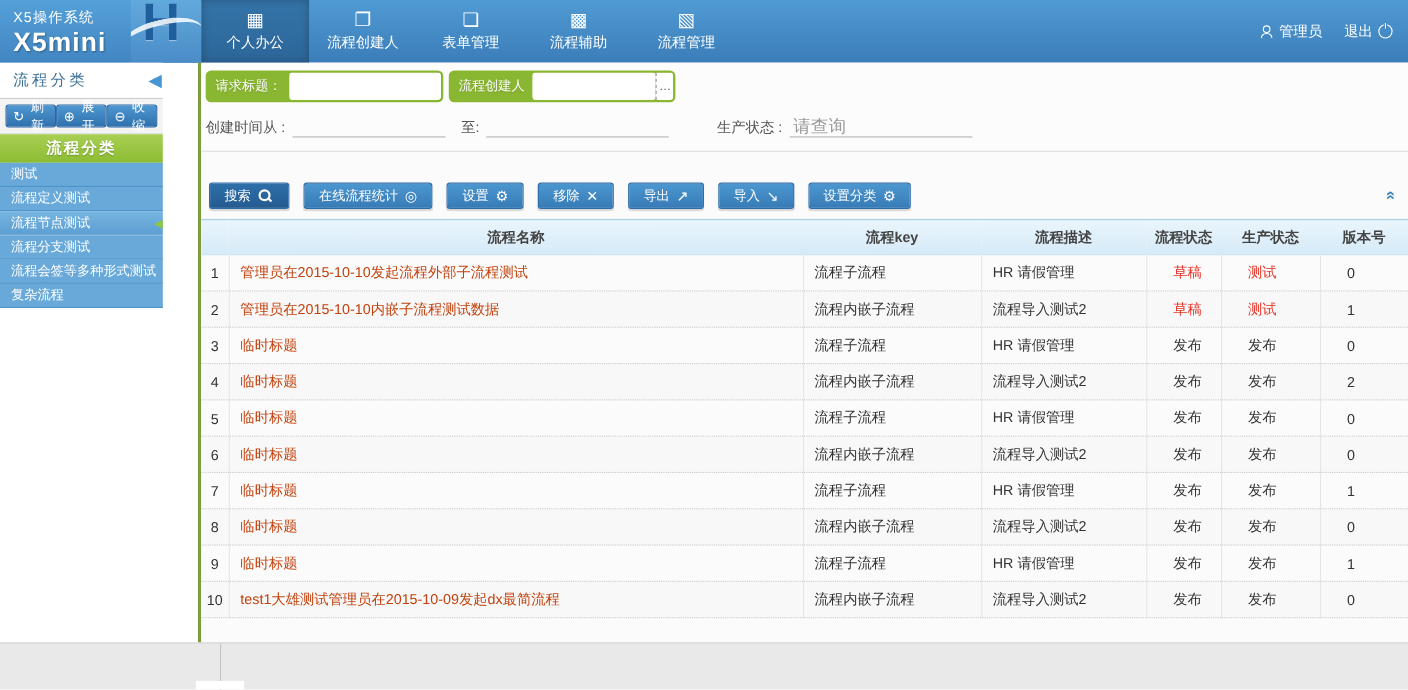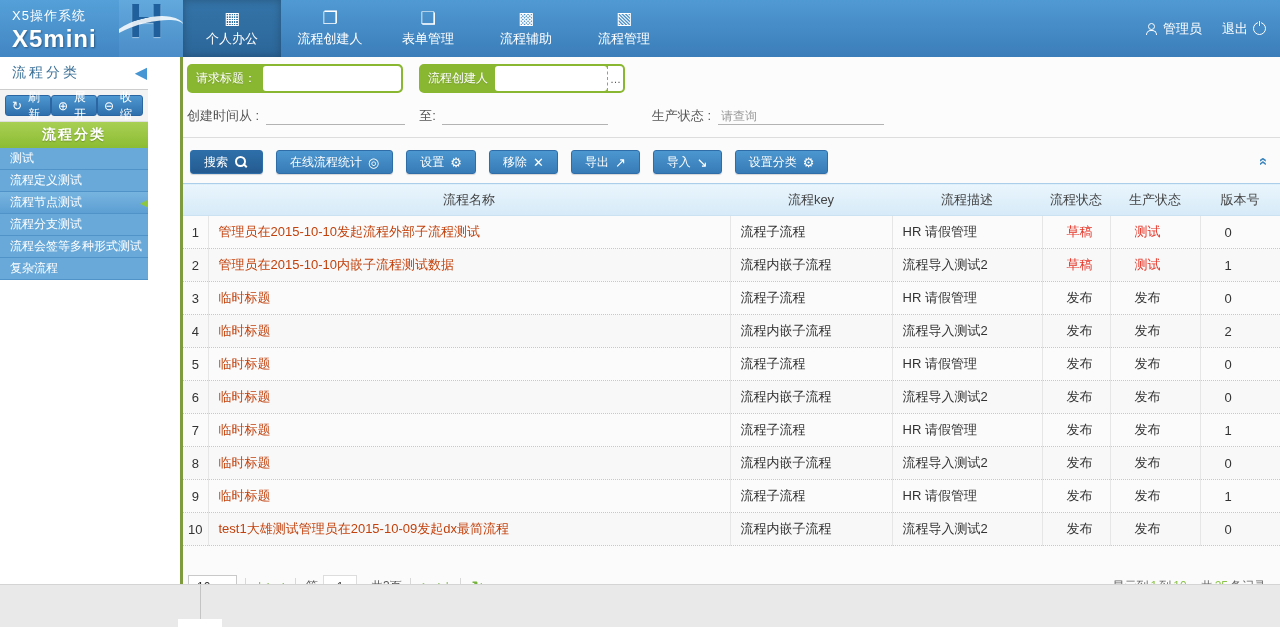--- a/index.html
+++ b/index.html
@@ -37,49 +37,49 @@
   .tree-title{height:26px;background:linear-gradient(180deg,#a8d054,#8cbc33);color:#fff;font-size:14px;font-weight:bold;display:flex;align-items:center;justify-content:center;letter-spacing:2px;text-shadow:0 1px 1px rgba(90,120,30,.6)}
   .tree{list-style:none;margin:0;padding:0}
   .tree-item{height:21px;display:flex;align-items:center;padding-left:10px;background:#68a9da;border-bottom:1px solid #4f93c9;color:#fff;font-size:12px;cursor:pointer;position:relative;white-space:nowrap;overflow:hidden}
   .tree-item.selected{background:linear-gradient(180deg,#77b4e0,#5d9fd3)}
   .sel-arrow{display:none}
   .tree-item.selected .sel-arrow{display:block;position:absolute;right:-2px;top:3px;color:#8dc63f;font-size:13px}
   .splitter{position:absolute;left:180px;top:57px;width:3px;bottom:42px;background:#7e9c3e;cursor:col-resize}
   
   .main{position:absolute;left:183px;top:57px;right:0;bottom:42px;background:#fbfbfb;overflow:hidden}
   .search-panel{background:#fcfcfc;border-bottom:1px solid #ddd;padding:7px 0 12px 4px}
-  .field-row{display:flex;gap:16px}
+  .field-row{display:flex;gap:5px}
   .field-group{display:flex;height:25px;border:2px solid #8ab732;background:#8ab732;border-radius:5px;overflow:hidden}
   .field-group:nth-child(1){width:212px}
   .field-group:nth-child(2){width:202px}
   .field-group:nth-child(3){width:234px}
   .field-label{color:#fff;font-size:12px;display:flex;align-items:center;padding:0 7px;white-space:nowrap;text-shadow:0 1px 1px rgba(100,130,40,.5)}
   .field-input{flex:1;border:none;outline:none;border-radius:3px;background:#fff;min-width:0;padding:0 5px;font-size:12px}
   .field-picker{width:15px;background:#fff;border-left:1px dashed #999;display:none;align-items:center;justify-content:center;font-size:11px;color:#555;cursor:pointer}
   .field-picker.show{display:flex}
   .date-row{display:flex;align-items:center;margin-top:14px;font-size:13px;color:#555}
-  .u-input{border:none;border-bottom:1px solid #b3b3b3;background:transparent;height:17px;font-size:12px;padding:0 3px;outline:none}
+  .u-input{border:none;border-bottom:1px solid #b3b3b3;background:transparent;height:17px;font-size:16px;padding:0 3px;outline:none}
   .u-input::placeholder{color:#999}
   .di1{width:133px;margin-left:7px}
   .lbl-to{margin-left:14px}
   .di2{width:160px;margin-left:6px}
   .lbl-prod{margin-left:44px}
   .di3{width:160px;margin-left:7px}
-  .toolbar{margin-top:12px;padding-left:7px;display:flex;gap:13px;position:relative}
+  .toolbar{margin-top:28px;padding-left:7px;display:flex;gap:13px;position:relative}
   .tb-btn{display:inline-flex;align-items:center;gap:6px;height:24px;padding:0 13px;background:linear-gradient(180deg,#4c97d0,#377bb6);border:1px solid #2f6da8;border-radius:3px;color:#fff;font-size:12px;cursor:pointer;box-shadow:0 1px 1px rgba(0,0,0,.15)}
   .tb-btn.primary{background:linear-gradient(180deg,#2e6fa9,#245b90)}
   .tb-glyph{font-size:13px;line-height:1}
   .tb-glyph:empty{display:none}
   .mag-icon{display:none}
   .mag-icon.show{display:inline-block;width:7px;height:7px;border:2px solid #fff;border-radius:50%;position:relative;margin:0 3px 2px 1px}
   .mag-icon.show::after{content:"";position:absolute;width:2px;height:5px;background:#fff;right:-2px;bottom:-3px;transform:rotate(-45deg)}
   .panel-toggle{position:absolute;right:12px;top:3px;color:#3c85bd;font-size:15px;font-weight:bold;transform:rotate(90deg);cursor:pointer}
   
   .grid{width:100%;border-collapse:collapse;margin-top:9px;table-layout:fixed}
-  .grid th{height:29px;background:linear-gradient(180deg,#eaf5fc,#d5eaf7);border-top:1px solid #abcfeb;border-bottom:1px solid #cbe2f2;font-size:13px;font-weight:normal;color:#444;text-align:center;overflow:hidden}
+  .grid th{height:29px;background:linear-gradient(180deg,#eaf5fc,#d5eaf7);border-top:1px solid #abcfeb;border-bottom:1px solid #cbe2f2;font-size:13px;font-weight:bold;color:#444;text-align:center;overflow:hidden}
   .grid td{height:30px;border-bottom:1px dotted #c8c8c8;border-right:1px solid #e6e6e6;font-size:13px;color:#333;overflow:hidden;white-space:nowrap}
   .grid td:last-child{border-right:none}
   .grid tbody tr:nth-child(even) td{background:#f8f8f8}
   .c-num{text-align:center;color:#555;font-size:12px}
   .c-name{padding-left:10px}
   .c-name a{color:#c2410c;text-decoration:none;cursor:pointer}
   .c-key,.c-desc{padding-left:10px}
   .c-status,.c-prod,.c-ver{padding-left:24px}
   .grid td.red{color:#e53325}
   

